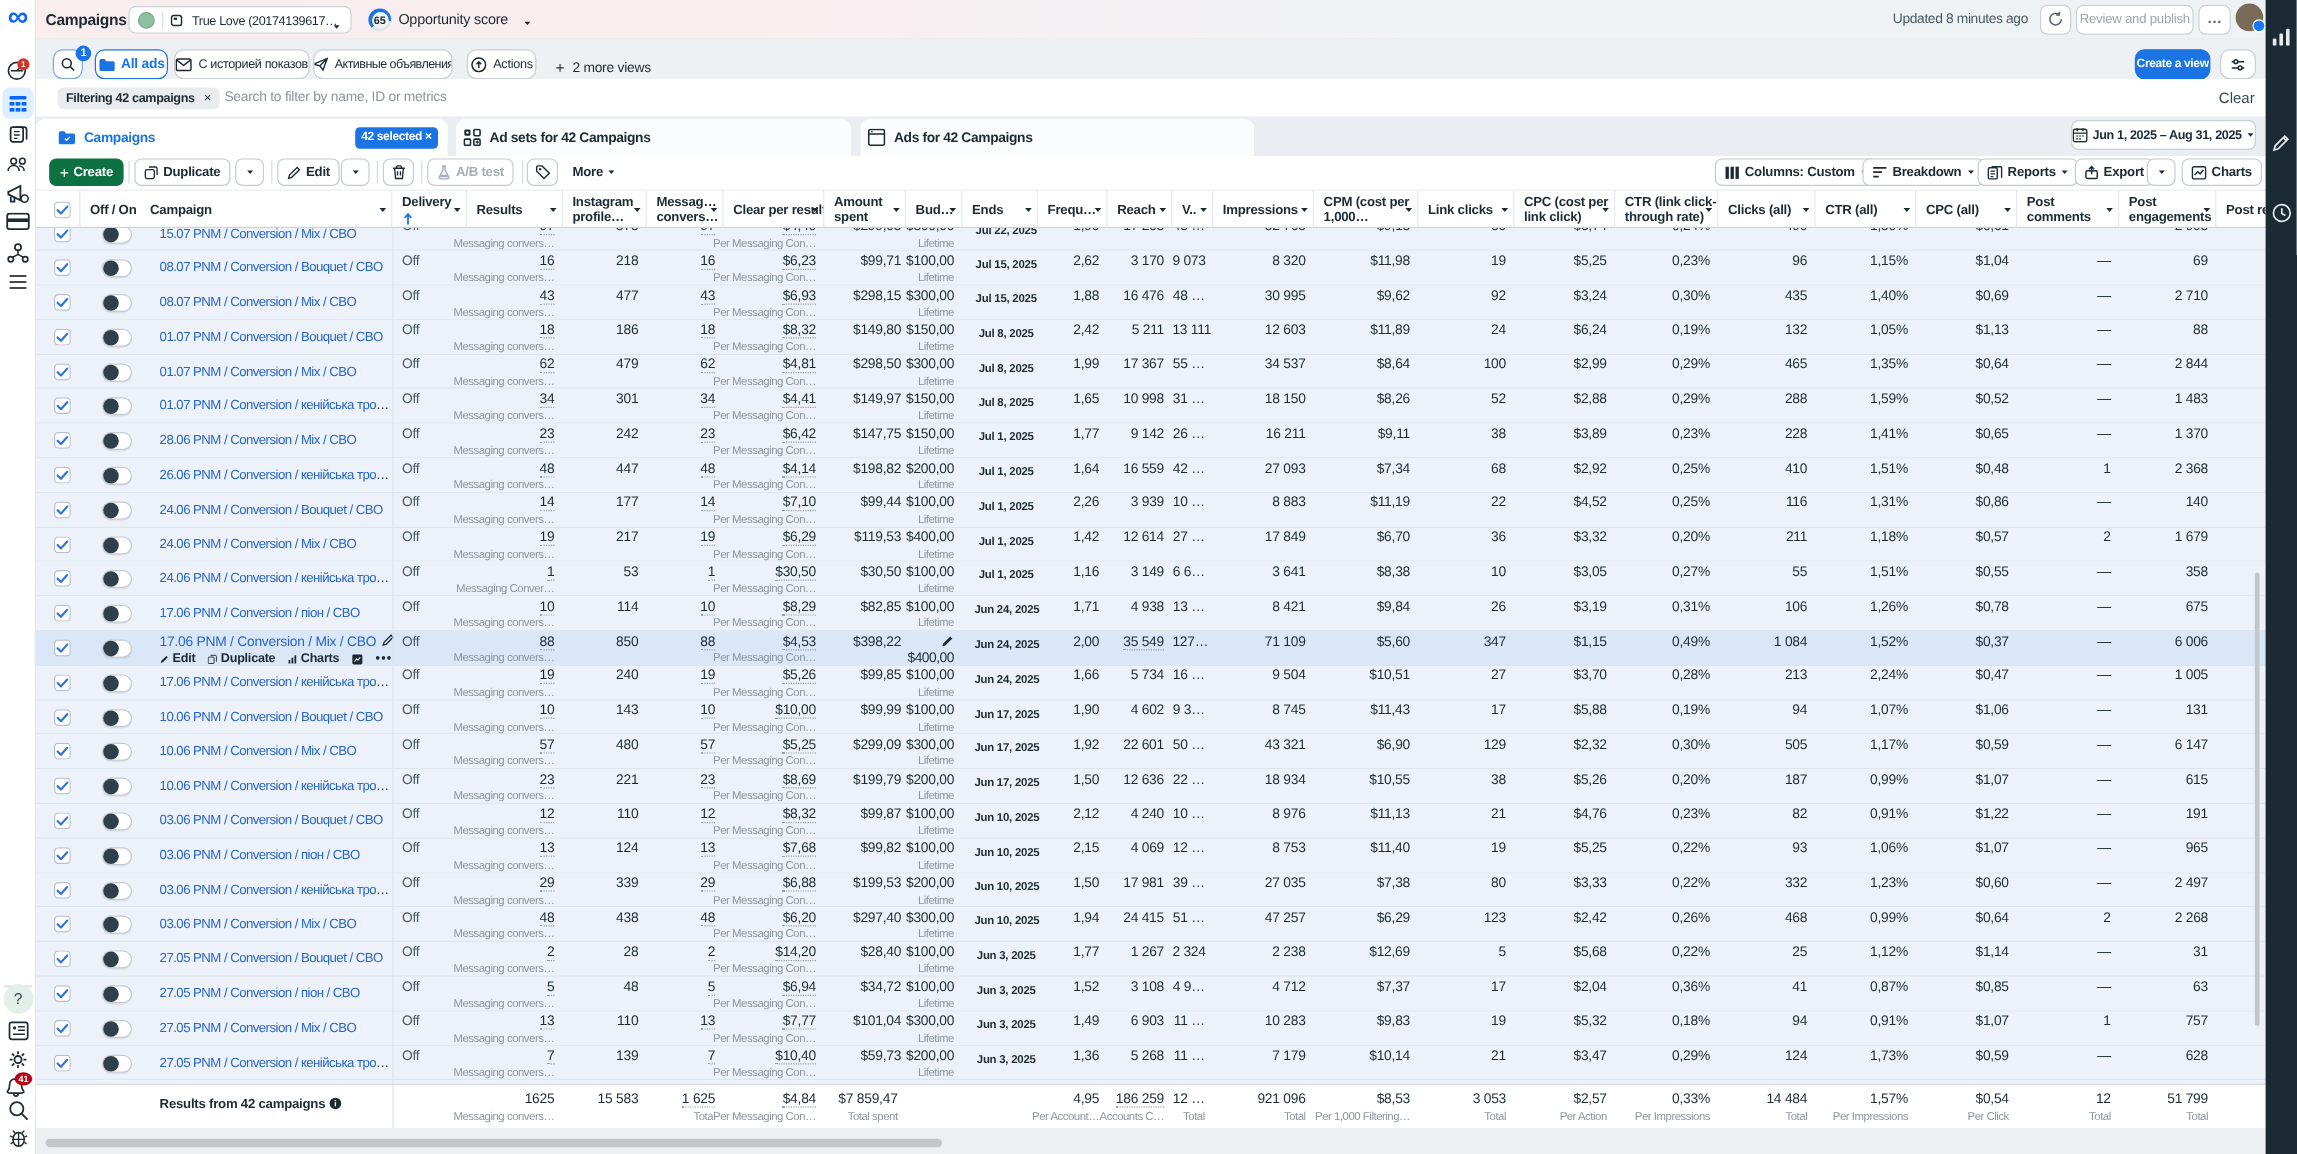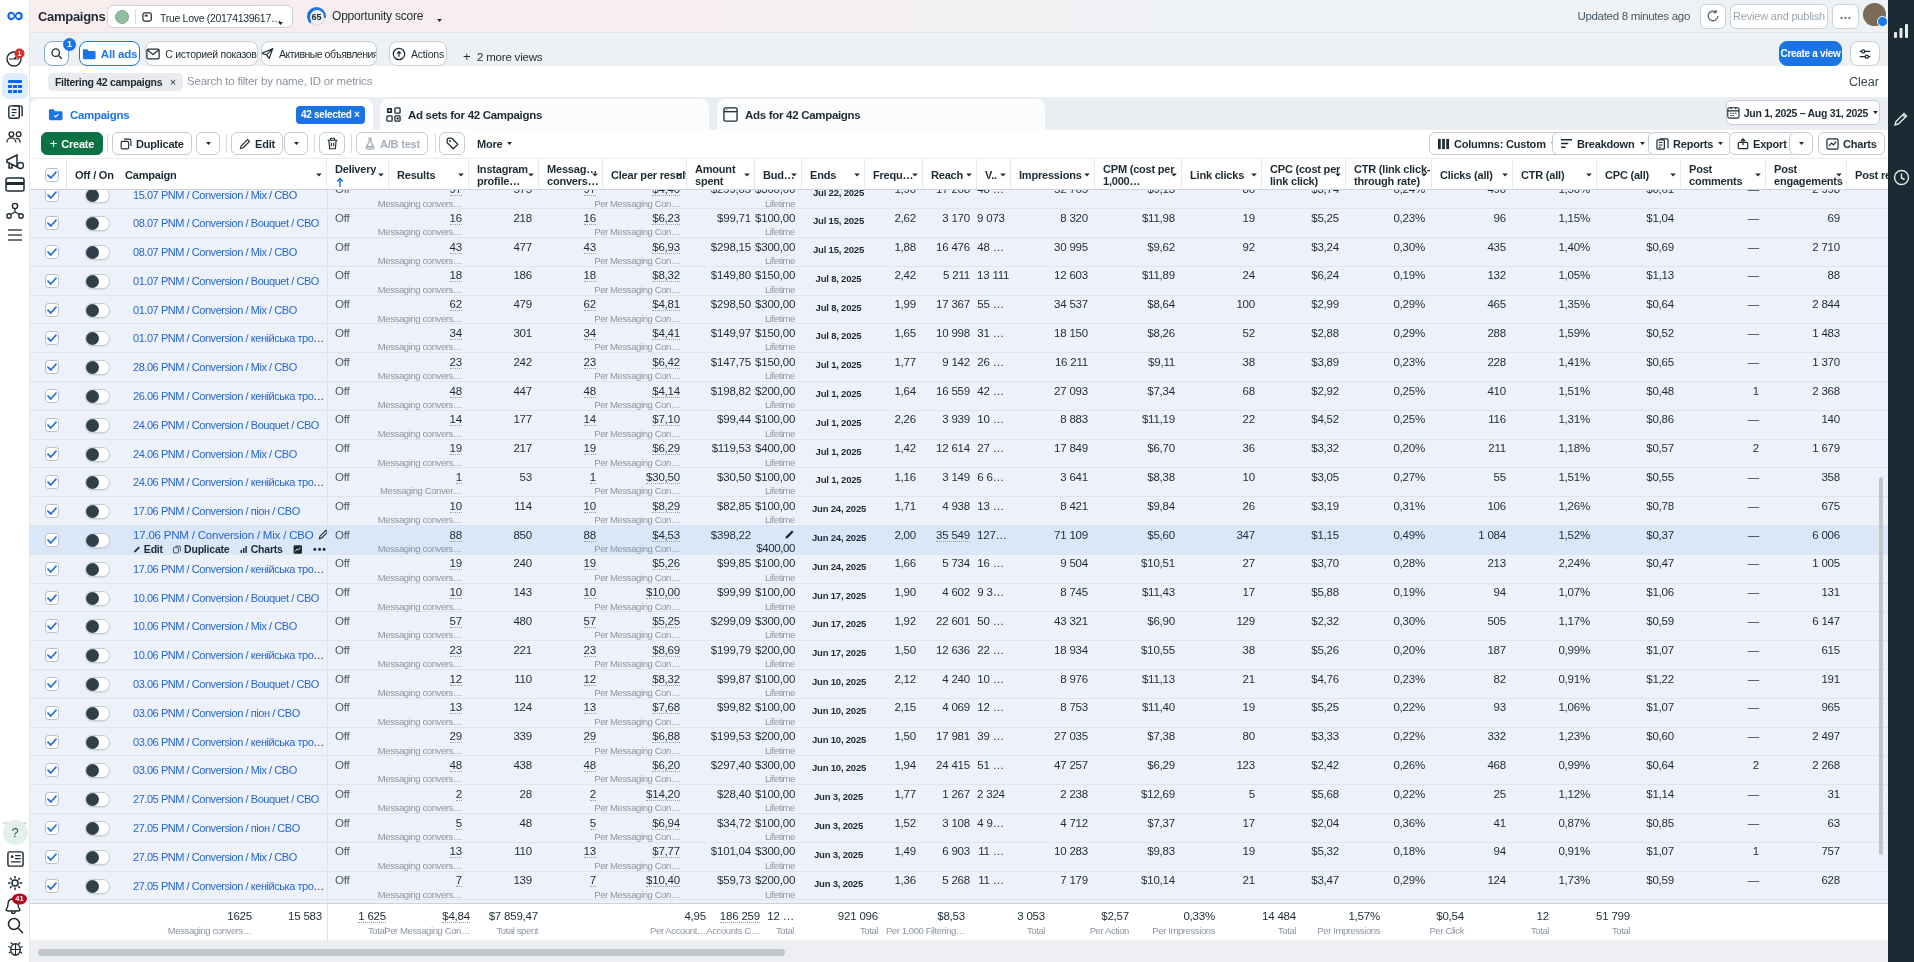--- a/index.html
+++ b/index.html
@@ -2445,20 +2445,27 @@
             <div class="v">628</div>
           </div>
           <div class="c " style="width:41px"></div>
         </div>
   </div>
     </div>
   <div id="vline"></div>
   <div id="sumrow">
       <div class="c " style="width:37px"></div>
       <div class="c " style="width:50px"></div>
+      <div class="c " style="width:210px">
+        <div class="sumlabel">Results from 42 campaigns <svg width="11" height="11" viewBox="0 0 16 16" style="vertical-align:-2px">
+            <circle cx="8" cy="8" r="7" fill="#1c2b33"></circle>
+            <rect x="7.2" y="6.5" width="1.6" height="5" fill="#fff"></rect>
+            <rect x="7.2" y="3.8" width="1.6" height="1.6" fill="#fff"></rect>
+          </svg></div>
+      </div>
       <div class="c " style="width:62px"></div>
       <div class="c num " style="width:80px">
         <div class="v">1625</div>
         <div class="s"><span class="sx">Messaging convers…</span></div>
       </div>
       <div class="c num " style="width:70px">
         <div class="v">15 583</div>
       </div>
       <div class="c num " style="width:64px">
         <div class="v"><span class="du">1 625</span></div>

